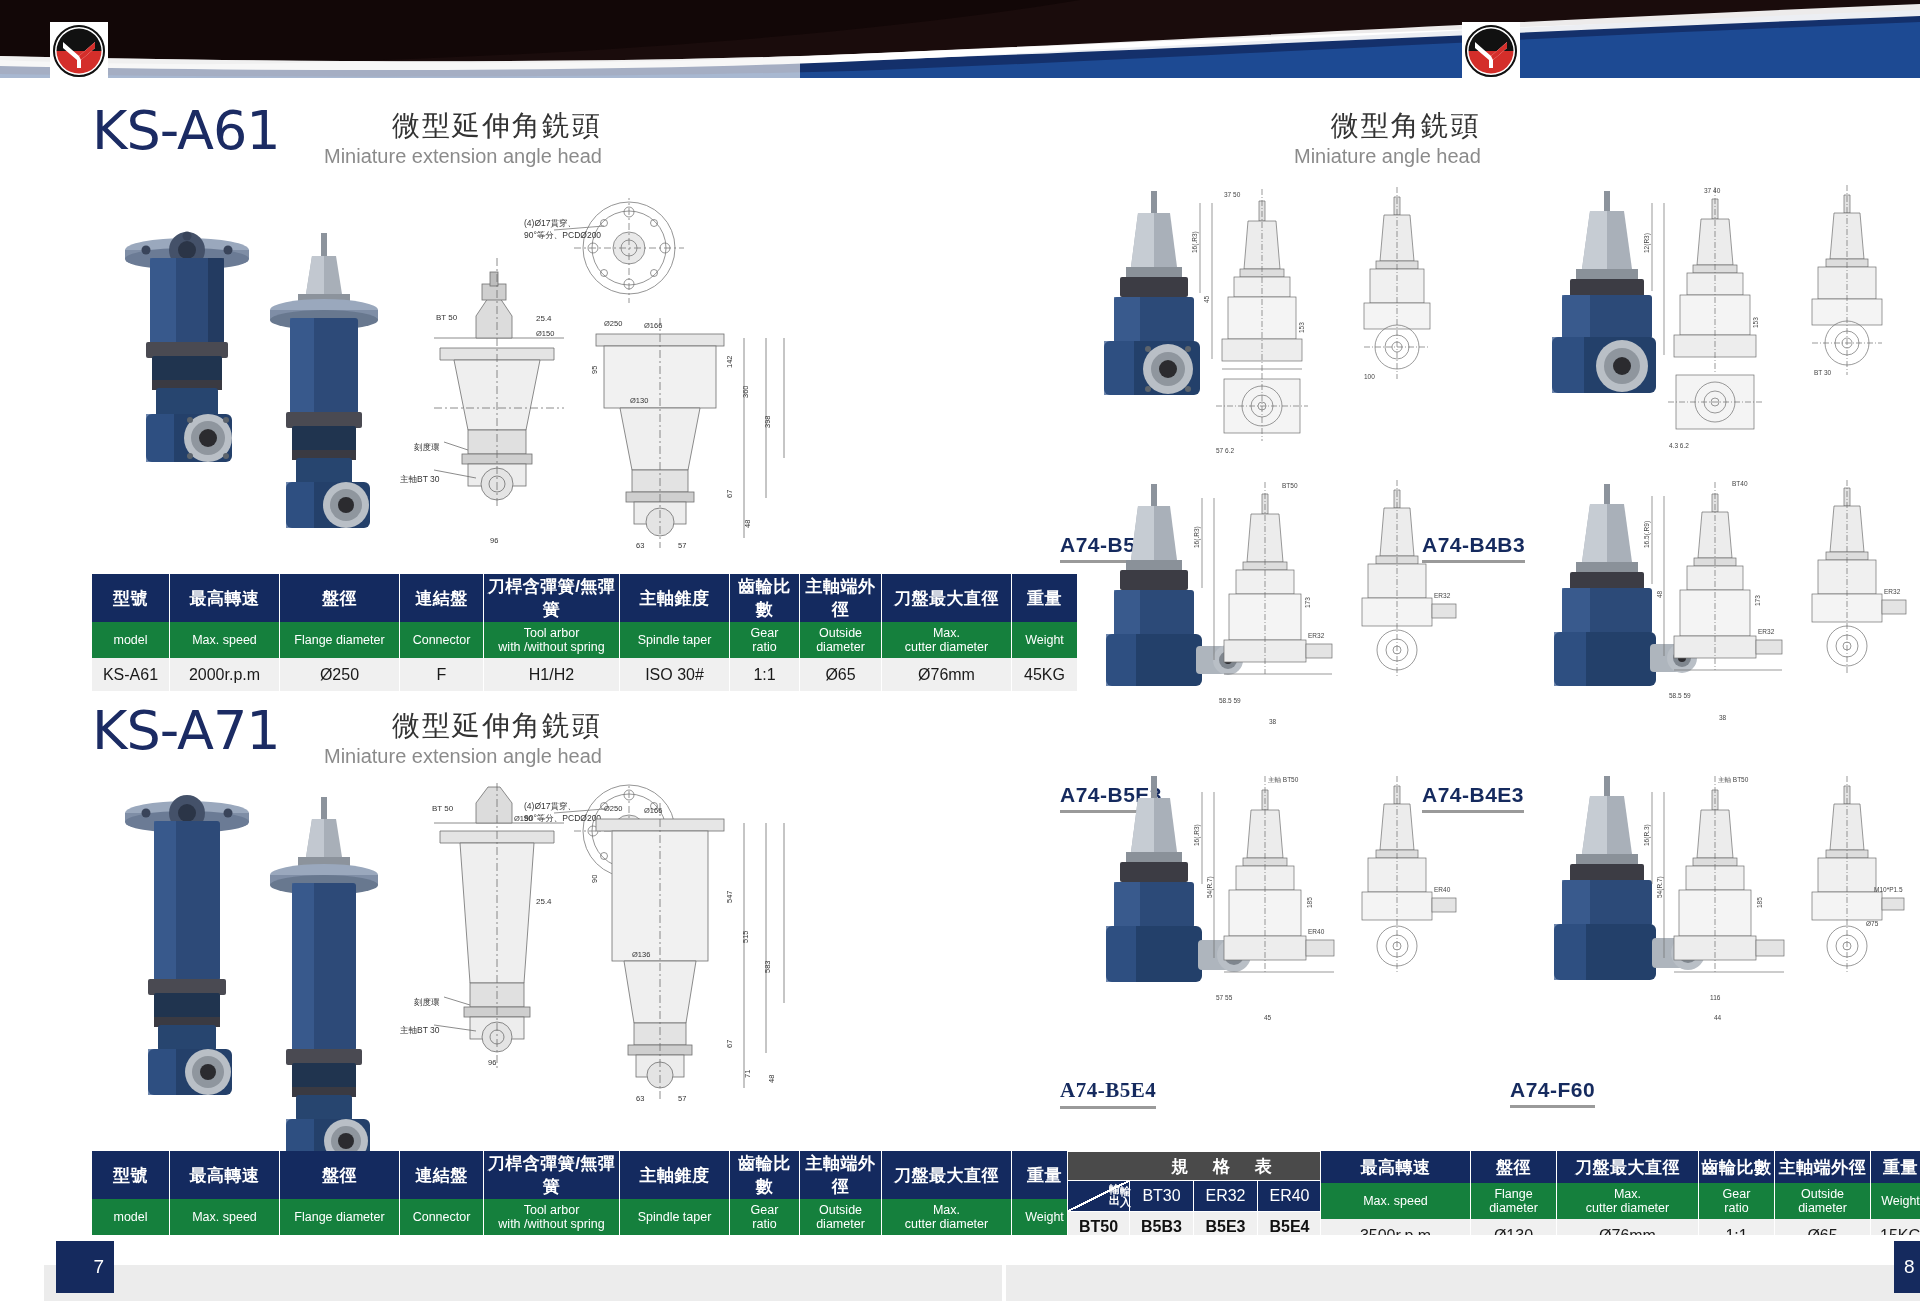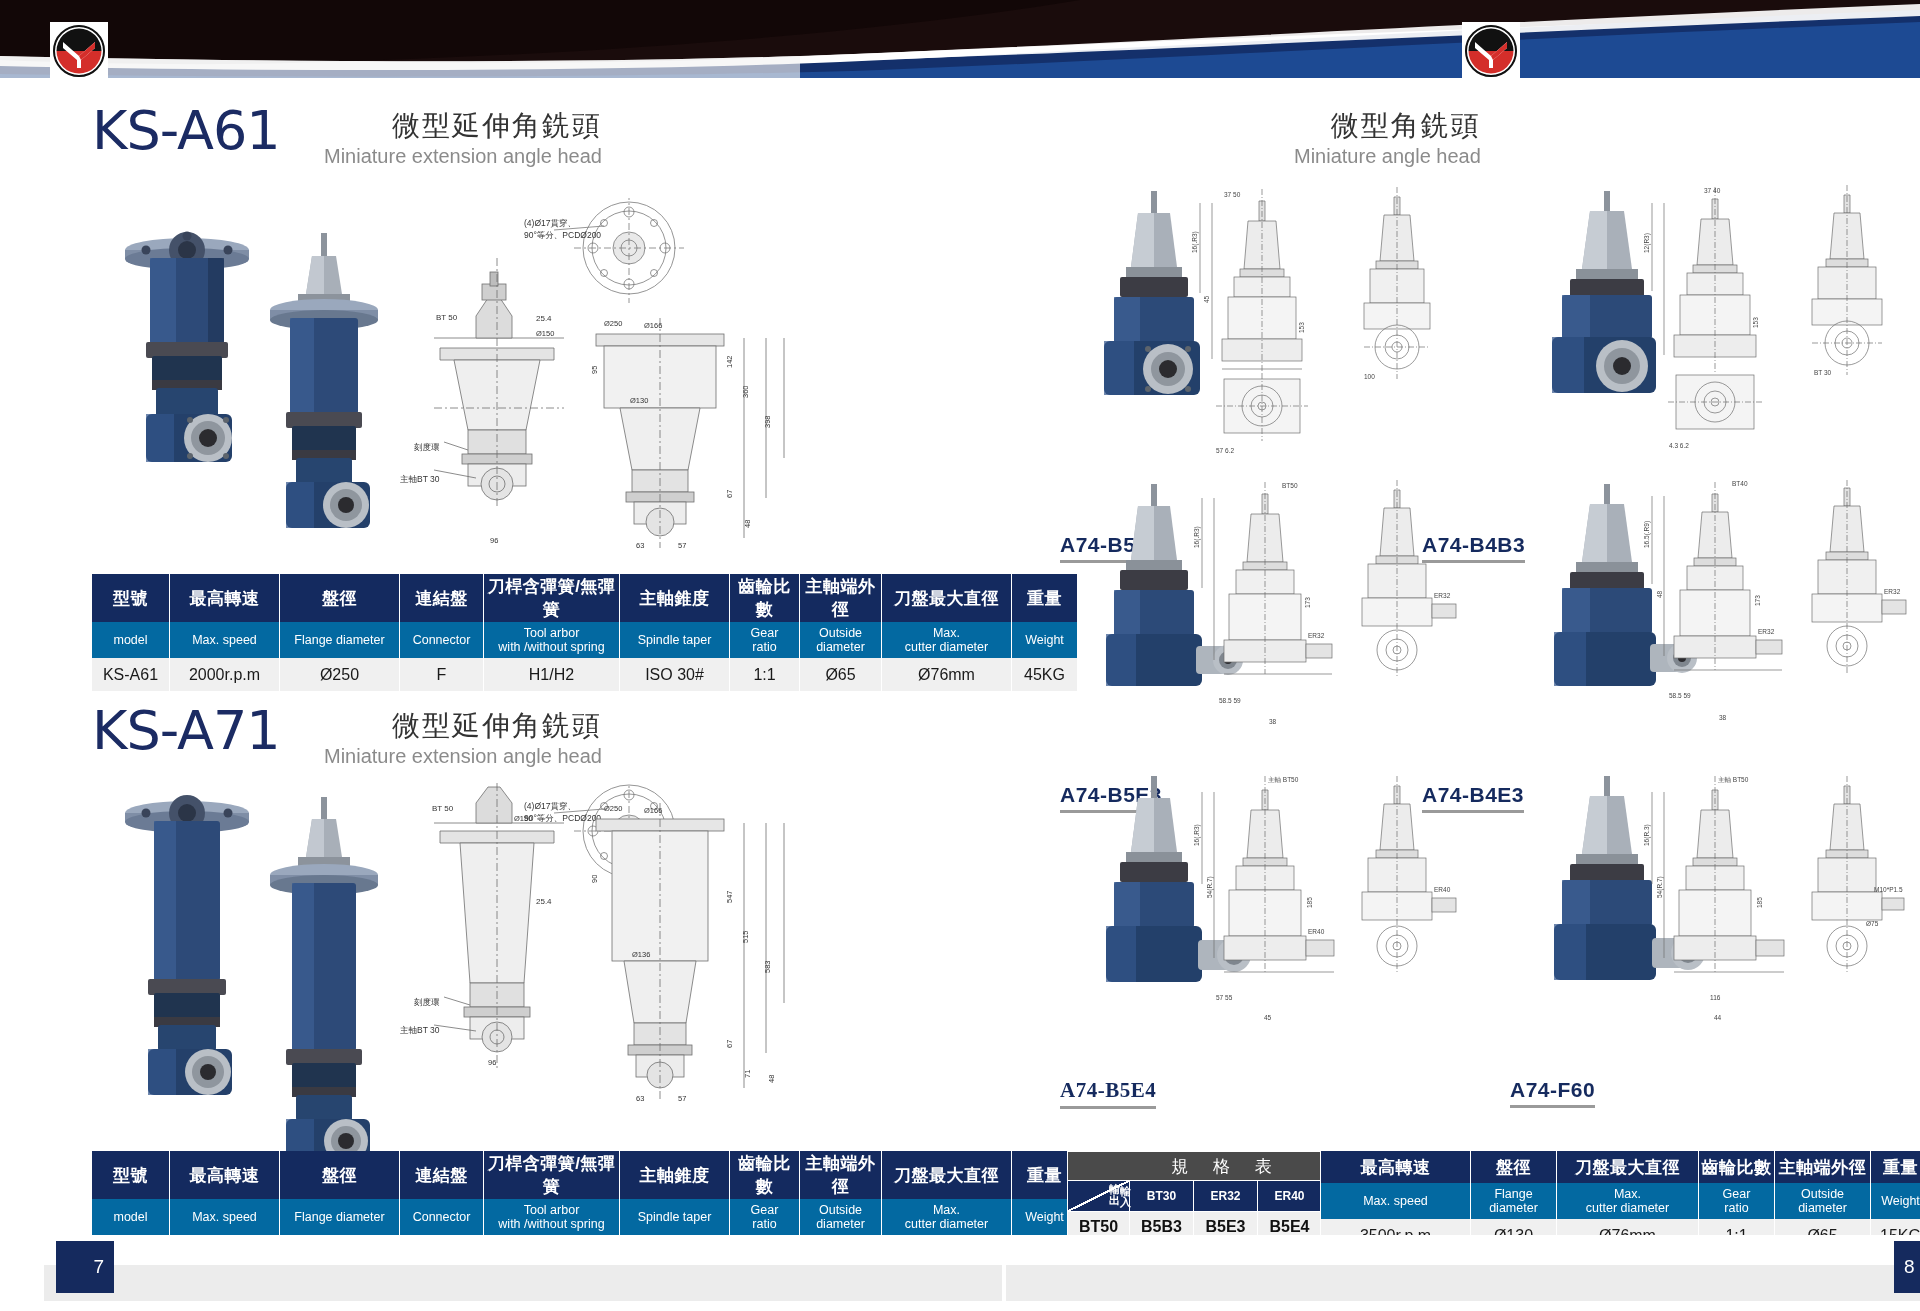--- a/index.html
+++ b/index.html
@@ -46,36 +46,36 @@
   table.spec{border-collapse:collapse;position:absolute;table-layout:fixed;}
   table.spec th,table.spec td{
     text-align:center;vertical-align:middle;
     border-left:1px solid #ffffff;border-right:1px solid #ffffff;
   }
   table.spec tr.hdr-cn th{
     background:#142a5f;color:#ffffff;font-size:17px;height:30px;
     letter-spacing:0.5px;font-weight:700;
   }
   table.spec tr.hdr-en th{
-    background:#0369a1;color:#ffffff;font-size:12.5px;height:34px;
+    background:#15803d;color:#ffffff;font-size:12.5px;height:34px;
     font-weight:400;line-height:14px;
   }
   table.spec tr.row td{
     background:#f0f0f0;color:#1a1a1a;font-size:16px;height:31px;
     border-left:1px solid #ffffff;border-right:1px solid #ffffff;
   }
 
   
   table.matrix{border-collapse:collapse;position:absolute;table-layout:fixed;}
   table.matrix td,table.matrix th{text-align:center;vertical-align:middle;
      border:1px solid #ffffff;}
   table.matrix .cap{background:#4a4a4a;color:#ffffff;font-size:17px;height:26px;
-     letter-spacing:10px;font-weight:400;}
+     letter-spacing:10px;font-weight:700;}
   table.matrix .corner{background:#142a5f;position:relative;height:28px;}
-  table.matrix .colhdr{background:#142a5f;color:#fff;font-size:12px;height:28px;font-weight:700;}
+  table.matrix .colhdr{background:#142a5f;color:#fff;font-size:16px;height:28px;font-weight:400;}
   table.matrix .rowhdr{background:#f0f0f0;color:#111;font-size:16px;height:28px;font-weight:700;}
   table.matrix .cell{background:#f0f0f0;color:#111;font-size:16px;height:28px;font-weight:700;}
   table.matrix .cell.empty{background:#f0f0f0;position:relative;}
   table.matrix .cell.empty::after{
     content:"";position:absolute;left:0;top:0;width:100%;height:100%;
     background:linear-gradient(to bottom right,transparent 47.6%,#9a9a9a 47.6%,#9a9a9a 52.4%,transparent 52.4%);
   }
   .corner-in,.corner-out{position:absolute;color:#fff;font-size:11px;line-height:11px;padding-left:36px;}
   .corner-in{left:16px;bottom:3px;}
   .corner-out{right:4px;top:3px;}

